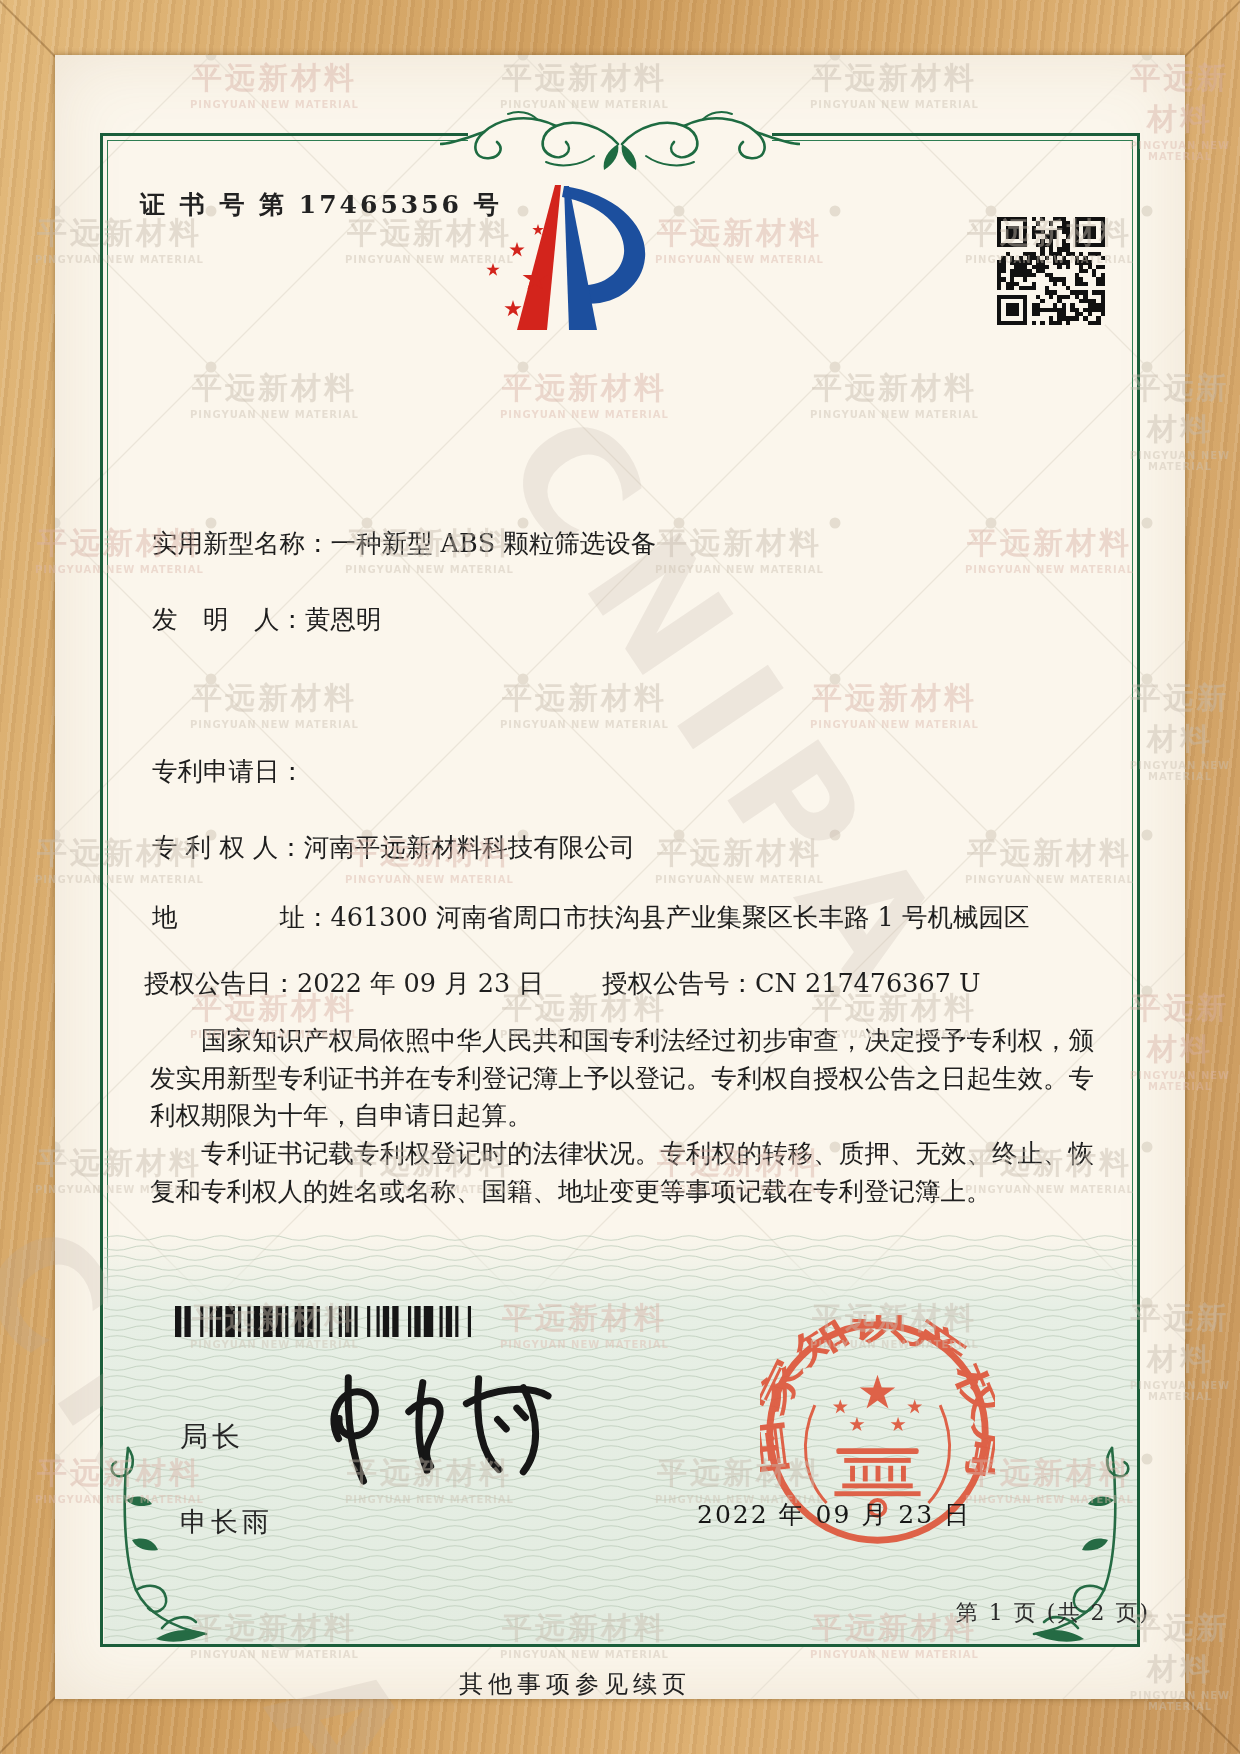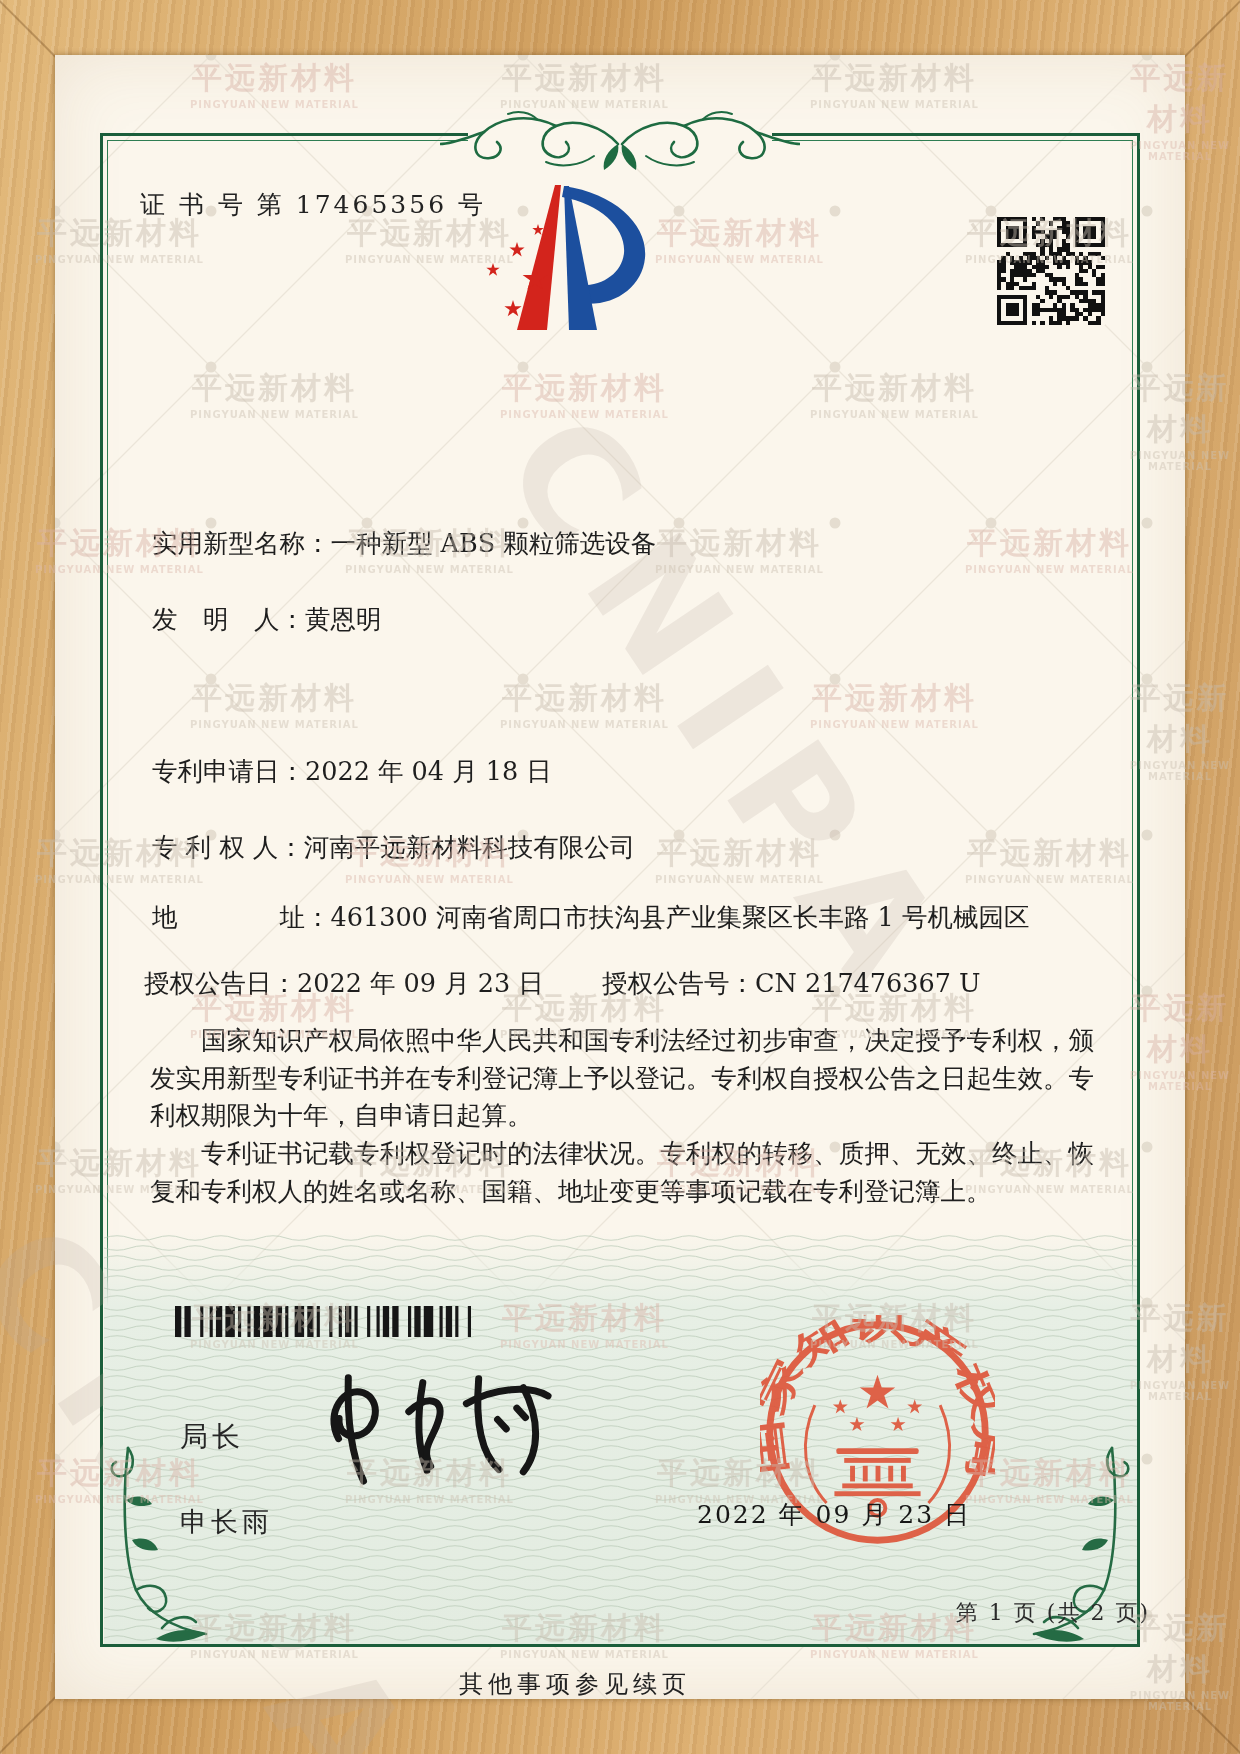--- a/index.html
+++ b/index.html
@@ -158,21 +158,21 @@
       <path d="M26 8 C20 60 22 120 34 150 C44 172 70 188 104 194"></path>
       <path d="M26 8 C34 18 32 34 20 36 C10 38 6 26 14 22"></path>
       <path d="M34 150 C48 142 62 146 64 158 C66 170 52 176 46 168"></path>
       <path d="M60 188 C70 176 86 174 94 182"></path>
     </g>
     <path d="M30 100 C42 96 52 100 56 110 C44 112 34 108 30 100 Z" fill="#256b44"></path>
     <path d="M24 60 C34 54 44 56 50 64 C40 68 30 66 24 60 Z" fill="#256b44"></path>
     <path d="M104 194 C88 202 68 204 54 199 C70 188 90 188 104 194 Z" fill="#256b44"></path>
   </svg>
 
-  <div class="abs" id="cert-number" style="z-index:4;">证 书 号 第 17465356 号</div>
+  <div class="abs" id="cert-number" style="z-index:4;font-weight:bold;">证 书 号 第 17465356 号</div>
 
   <svg class="layer" style="left:455px;top:182px;z-index:4;" width="205" height="150" viewBox="0 0 205 150">
     <path d="M109 4 C162 12 193 44 190 76 C187 106 158 126 124 121 L120 103 C147 106 167 91 169 71 C171 47 147 22 107 15 Z" fill="#1c4f9e"></path>
     <polygon points="109,4 114,4 142,148 114,148" fill="#1c4f9e"></polygon>
     <polygon points="100,3 106,3 92,148 62,148" fill="#d3241c"></polygon>
     <g id="logo-stars" fill="#d3241c">
         <polygon points="83.0,42.0 84.3,46.1 88.7,46.1 85.2,48.7 86.5,52.9 83.0,50.3 79.5,52.9 80.8,48.7 77.3,46.1 81.7,46.1"></polygon>
         <polygon points="62.0,60.0 63.8,65.5 69.6,65.5 64.9,68.9 66.7,74.5 62.0,71.1 57.3,74.5 59.1,68.9 54.4,65.5 60.2,65.5"></polygon>
         <polygon points="38.0,81.0 39.6,85.8 44.7,85.8 40.5,88.8 42.1,93.7 38.0,90.7 33.9,93.7 35.5,88.8 31.3,85.8 36.4,85.8"></polygon>
         <polygon points="80.0,84.0 82.9,93.0 92.4,93.0 84.7,98.5 87.6,107.5 80.0,102.0 72.4,107.5 75.3,98.5 67.6,93.0 77.1,93.0"></polygon>
@@ -425,21 +425,20 @@
   <div class="abs field-row" style="top:523px;z-index:4;">
     <span class="lbl">实用新型名称：</span>
     <span class="val">一种新型 ABS 颗粒筛选设备</span>
   </div>
   <div class="abs field-row" style="top:599px;z-index:4;">
     <span class="lbl">发　明　人：</span>
     <span class="val">黄恩明</span>
   </div>
   <div class="abs field-row" style="top:751px;z-index:4;">
     <span class="lbl">专利申请日：</span>
-    <span class="val">2022 年 04 月 18 日</span>
   </div>
   <div class="abs field-row" style="top:827px;z-index:4;">
     <span class="lbl">专 利 权 人：</span>
     <span class="val">河南平远新材料科技有限公司</span>
   </div>
   <div class="abs field-row" style="top:897px;z-index:4;">
     <span class="lbl">地　　　　址：</span>
     <span class="val">461300 河南省周口市扶沟县产业集聚区长丰路 1 号机械园区</span>
   </div>
 

